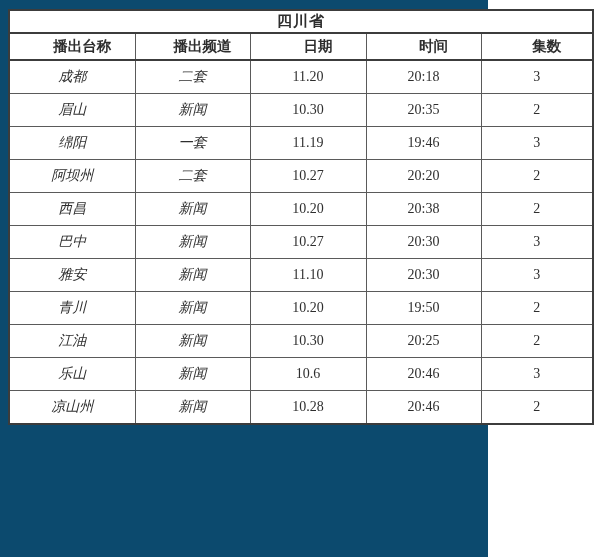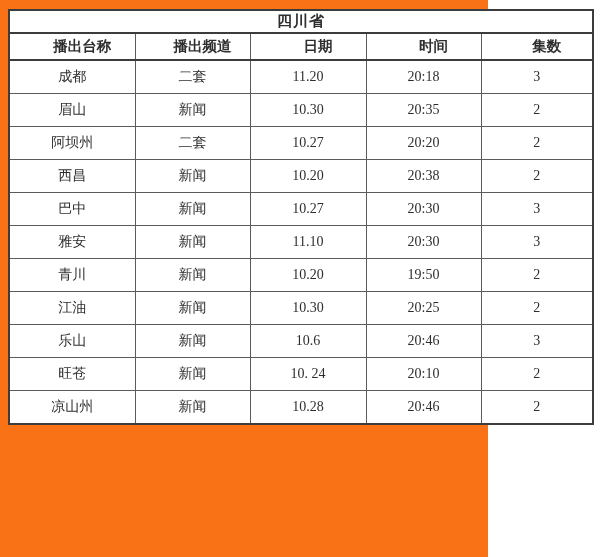--- a/index.html
+++ b/index.html
@@ -8,21 +8,21 @@
     background: #ffffff;
     width: 600px;
     height: 557px;
     overflow: hidden;
     font-family: "Liberation Sans", "DejaVu Sans", sans-serif;
   }
   .page {
     position: relative;
     width: 488px;
     height: 557px;
-    background: #f97316;
+    background: #0c4a6e;
   }
   table.broadcast {
     position: absolute;
     left: 8px;
     top: 9px;
     width: 584px;
     border-collapse: collapse;
     table-layout: fixed;
     background: #ffffff;
   }
@@ -53,20 +53,21 @@
     border-bottom: 2px solid #3c3c3c;
     padding-left: 20px;
   }
   tr.data-row td {
     height: 32px;
     font-size: 14px;
     font-family: "Liberation Serif", "DejaVu Serif", serif;
   }
   tr.data-row td.cjk {
     font-family: "Liberation Sans", "DejaVu Sans", sans-serif;
+    font-style: italic;
   }
   td.bold {
     font-weight: bold;
   }
 </style>
 </head>
 <body>
 
 <div class="page">
   <table class="broadcast">
@@ -96,20 +97,27 @@
       <td>11.20</td>
       <td>20:18</td>
       <td>3</td>
     </tr>
         <tr class="data-row">
       <td class="cjk">眉山</td>
       <td class="cjk">新闻</td>
       <td>10.30</td>
       <td>20:35</td>
       <td>2</td>
+    </tr>
+        <tr class="data-row">
+      <td class="cjk">绵阳</td>
+      <td class="cjk">一套</td>
+      <td>11.19</td>
+      <td>19:46</td>
+      <td>3</td>
     </tr>
         <tr class="data-row">
       <td class="cjk">阿坝州</td>
       <td class="cjk">二套</td>
       <td>10.27</td>
       <td>20:20</td>
       <td>2</td>
     </tr>
         <tr class="data-row">
       <td class="cjk">西昌</td>
@@ -147,27 +155,20 @@
       <td>2</td>
     </tr>
         <tr class="data-row">
       <td class="cjk">乐山</td>
       <td class="cjk">新闻</td>
       <td>10.6</td>
       <td>20:46</td>
       <td>3</td>
     </tr>
         <tr class="data-row">
-      <td class="cjk">旺苍</td>
-      <td class="cjk">新闻</td>
-      <td>10. 24</td>
-      <td>20:10</td>
-      <td>2</td>
-    </tr>
-        <tr class="data-row">
       <td class="cjk">凉山州</td>
       <td class="cjk">新闻</td>
       <td>10.28</td>
       <td>20:46</td>
       <td>2</td>
     </tr>
       </tbody>
   </table>
 
 </div>

